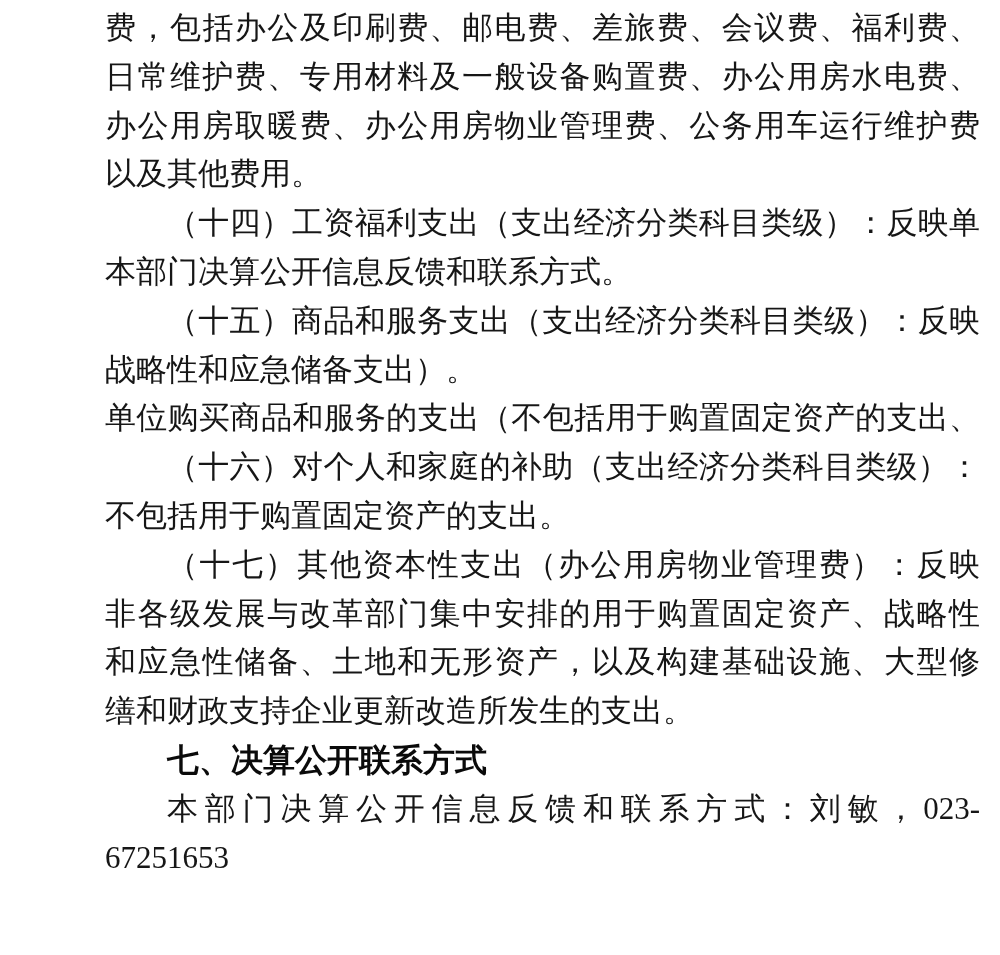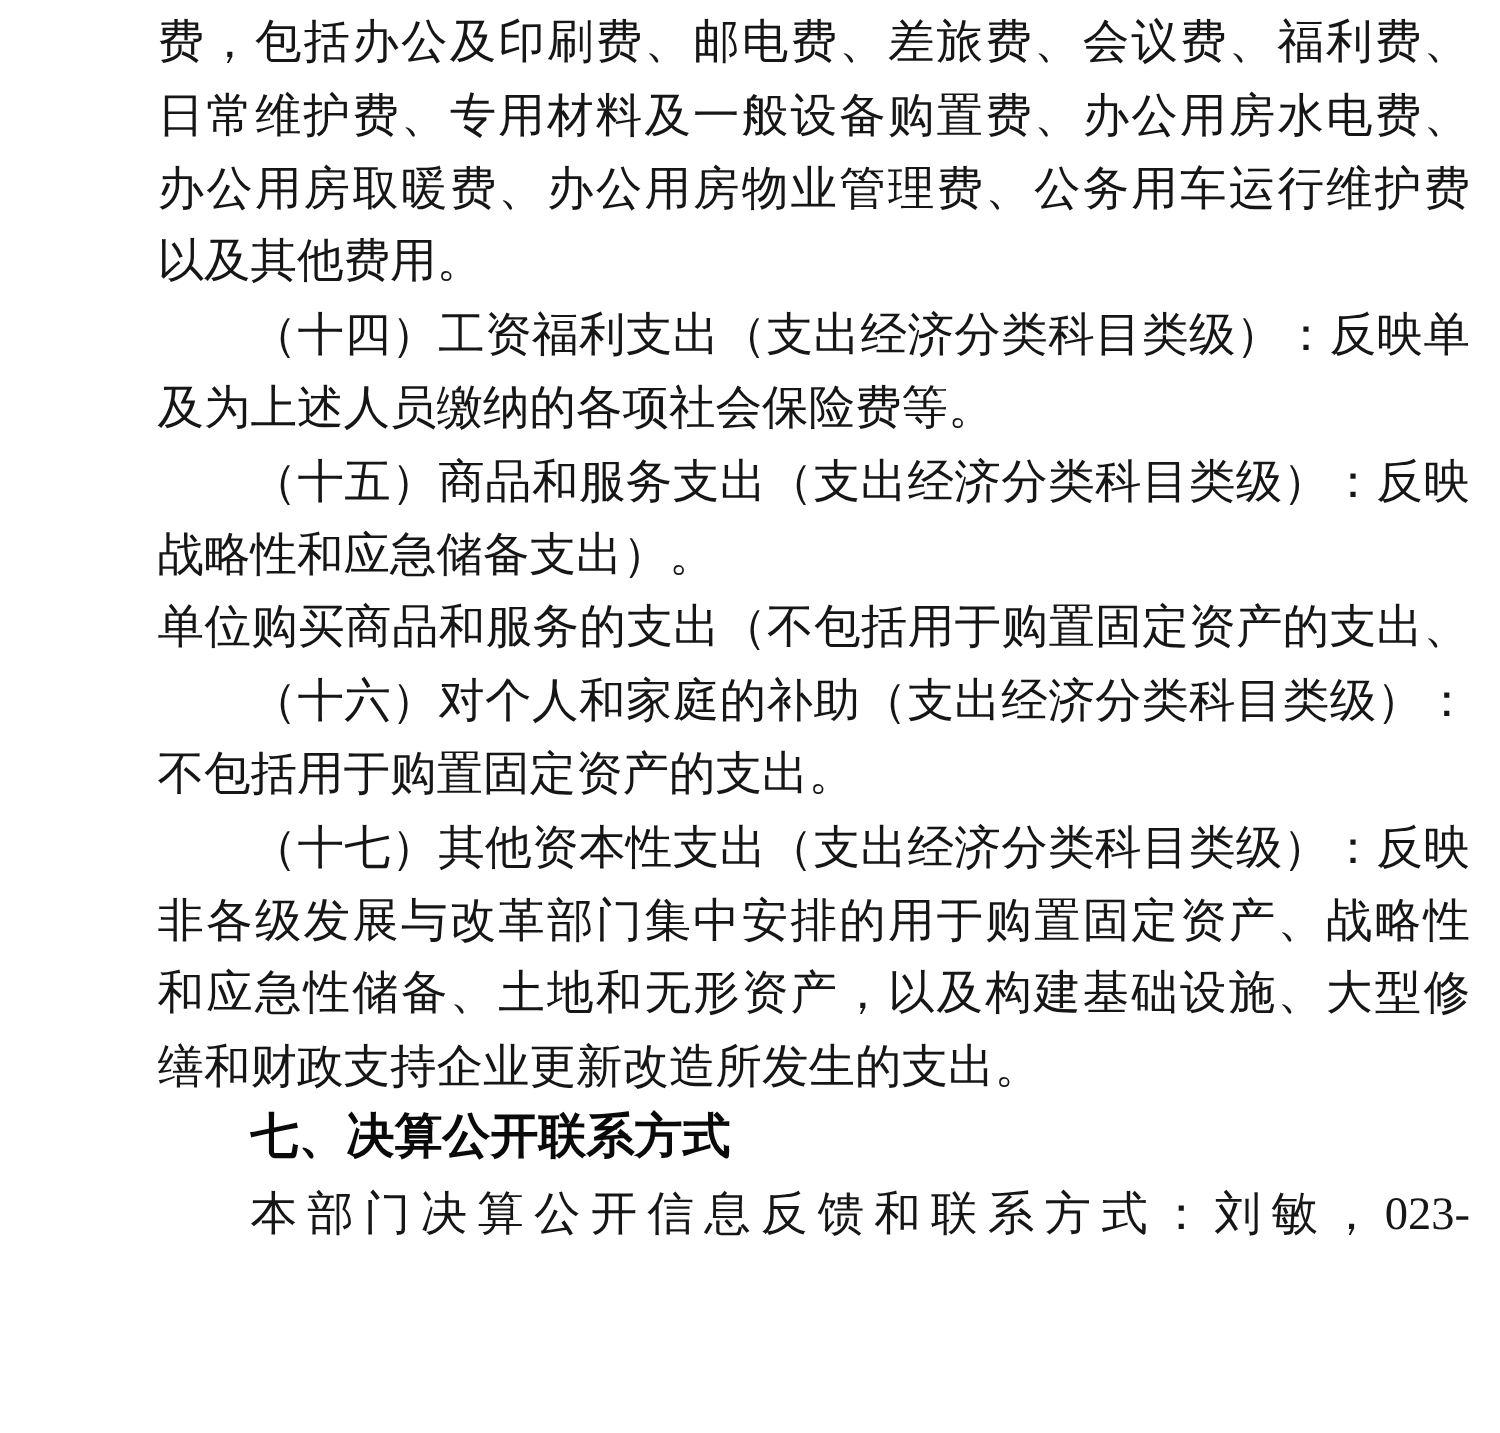--- a/index.html
+++ b/index.html
@@ -32,52 +32,53 @@
   .just {
     white-space: normal;
     text-align: justify;
     text-align-last: justify;
     text-justify: inter-character;
   }
   .ind {
     text-indent: 62px;
   }
   .heading {
-    font-family: Liberation Mono, monospace;
+    font-family: Liberation Serif, serif;
     font-weight: 700;
     font-size: 32px;
     color: #0a0a0a;
     text-align: left;
     text-align-last: left;
   }
 </style>
 </head>
 <body>
 
 <div class="page">
   <div class="textblock">
 
     <div class="line just">费，包括办公及印刷费、邮电费、差旅费、会议费、福利费、</div>
     <div class="line just">日常维护费、专用材料及一般设备购置费、办公用房水电费、</div>
     <div class="line just">办公用房取暖费、办公用房物业管理费、公务用车运行维护费</div>
     <div class="line">以及其他费用。</div>
 
     <div class="line just ind">（十四）工资福利支出（支出经济分类科目类级）：反映单</div>
-    <div class="line">及为上述人员缴纳的各项社会保险费等。</div>
+    <div class="line">本部门决算公开信息反馈和联系方式。</div>
 
     <div class="line just ind">（十五）商品和服务支出（支出经济分类科目类级）：反映</div>
     <div class="line">战略性和应急储备支出）。</div>
     <div class="line just">单位购买商品和服务的支出（不包括用于购置固定资产的支出、</div>
 
     <div class="line just ind">（十六）对个人和家庭的补助（支出经济分类科目类级）：</div>
     <div class="line">不包括用于购置固定资产的支出。</div>
 
-    <div class="line just ind">（十七）其他资本性支出（支出经济分类科目类级）：反映</div>
+    <div class="line just ind">（十七）其他资本性支出（办公用房物业管理费）：反映</div>
     <div class="line just">非各级发展与改革部门集中安排的用于购置固定资产、战略性</div>
     <div class="line just">和应急性储备、土地和无形资产，以及构建基础设施、大型修</div>
     <div class="line">缮和财政支持企业更新改造所发生的支出。</div>
 
     <div class="line heading ind">七、决算公开联系方式</div>
 
     <div class="line just ind">本部门决算公开信息反馈和联系方式：刘敏，023-</div>
+    <div class="line">67251653</div>
 
   </div>
 </div>
 
 </body></html>

